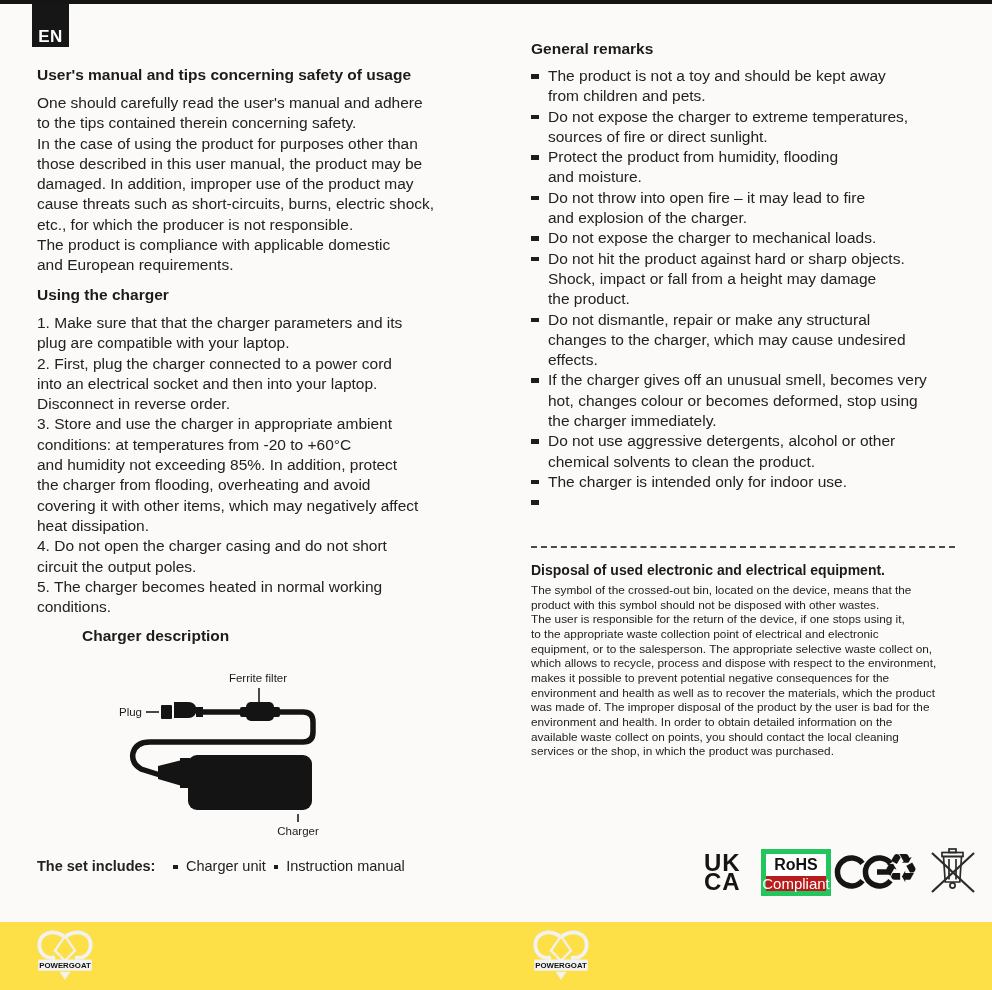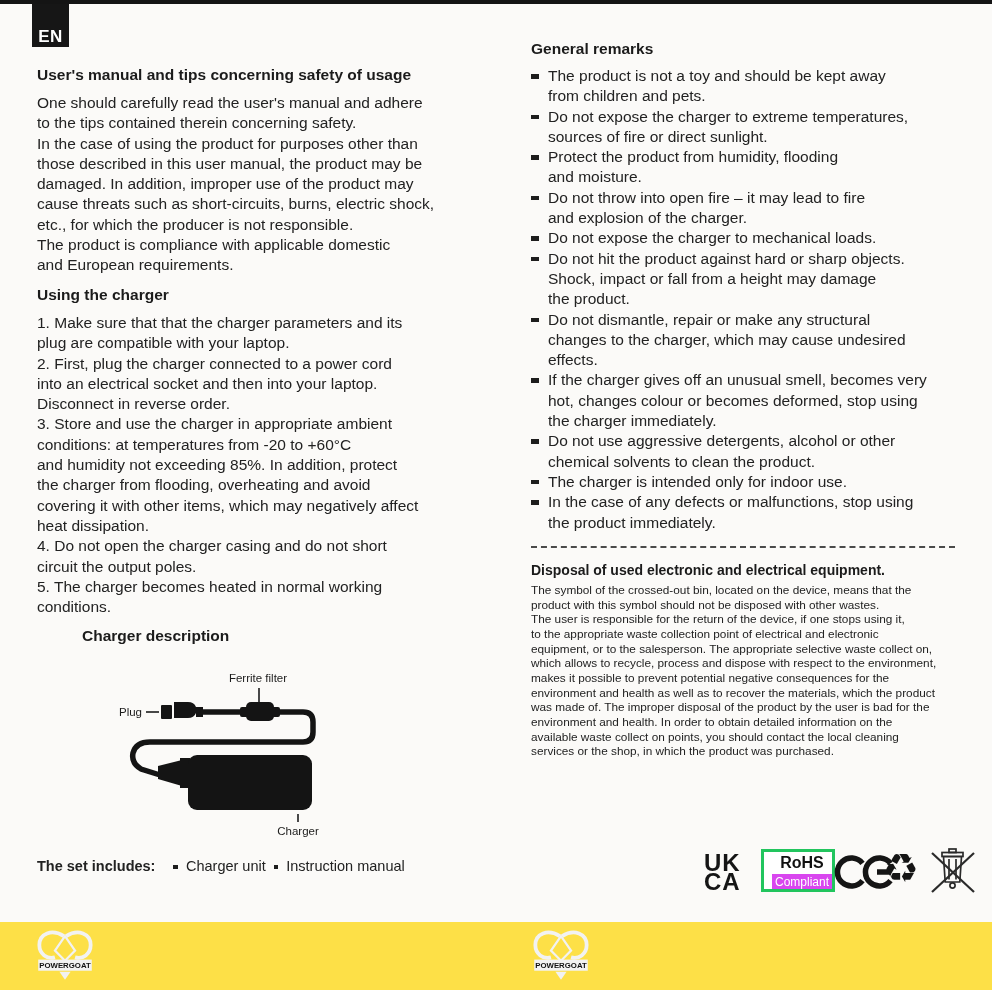--- a/index.html
+++ b/index.html
@@ -27,26 +27,26 @@
   .bullet-row .btxt { white-space:pre-line; }
   .dashed-rule { border-top:2px dashed #4a4a4a; width:424px; height:0; }
   .disposal-h { font-size:14px; font-weight:700; color:#1b1b1b; }
   .disposal-b { font-size:11.8px; line-height:14.65px; white-space:pre-line; width:445px; }
   .set-line { font-size:14.5px; display:flex; align-items:center; }
   .set-line .lbl { font-weight:700; margin-right:10px; }
   .set-line .sq { width:4.5px; height:4.5px; background:#1d1d1d; margin:2px 8px 0 8px; }
   
   .cert-ukca { font-weight:700; font-size:24px; line-height:19px; letter-spacing:1px; color:#151515; }
   .cert-rohs {
-    width:60px; height:37px; border:3px solid #22c55e; background:#fff;
-    display:flex; flex-direction:column;padding-left:8px;
+    width:60px; height:37px; border:5px solid #22c55e; background:#fff;
+    display:flex; flex-direction:column;
   }
   .cert-rohs .r1 { flex:1; display:flex; align-items:center; justify-content:center;
     font-weight:700; font-size:16px; color:#111; }
-  .cert-rohs .r2 { height:15px; background:#d946ef; color:#fff; font-size:12px;
+  .cert-rohs .r2 { height:15px; background:#b91c1c; color:#fff; font-size:15px;
     display:flex; align-items:center; justify-content:center; transform-origin:center;
   }
   .footer-bar { position:absolute; left:0; top:922px; width:992px; height:68px; background:#fde047; }
   .diagram-label { font-size:11.5px; fill:#1c1c1c; font-family:"Liberation Sans", sans-serif; }
   .recycle-glyph { font-family:"DejaVu Sans", sans-serif; font-size:40px; line-height:44px; color:#151515; }
 </style>
 </head>
 <body>
 
 <div class="page">
@@ -179,22 +179,20 @@
         <span class="marker"></span>
         <span class="btxt">Do not use aggressive detergents, alcohol or other
 chemical solvents to clean the product.</span>
       </div>
     <div class="bullet-row">
         <span class="marker"></span>
         <span class="btxt">The charger is intended only for indoor use.</span>
       </div>
     <div class="bullet-row">
         <span class="marker"></span>
-        <span class="btxt">In the case of any defects or malfunctions, stop using
-the product immediately.</span>
       </div>
   </div>
 
   <div class="abs dashed-rule" style="left:531px; top:546px;"></div>
 
   <div class="abs disposal-h" style="left:531px; top:562px;">Disposal of used electronic and electrical equipment.</div>
 
   <div class="abs disposal-b" style="left:531px; top:583px;">The symbol of the crossed-out bin, located on the device, means that the
 product with this symbol should not be disposed with other wastes.
 The user is responsible for the return of the device, if one stops using it,

